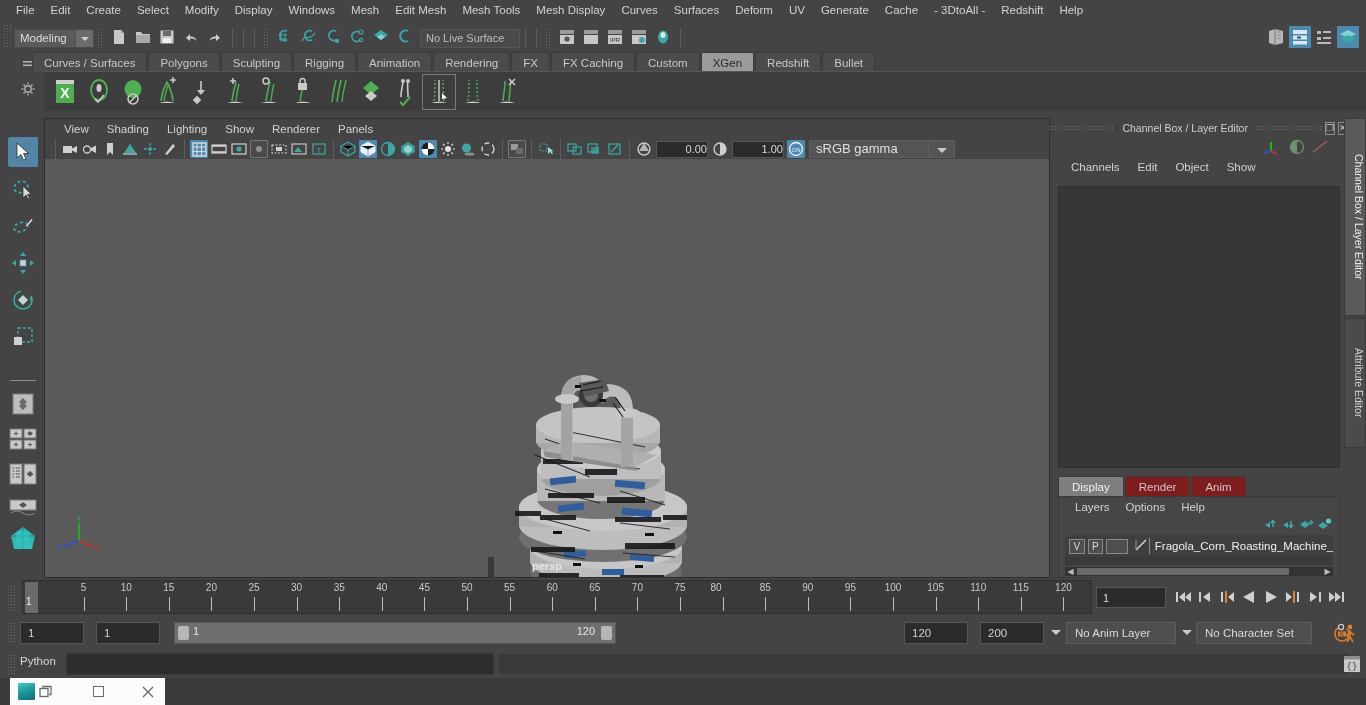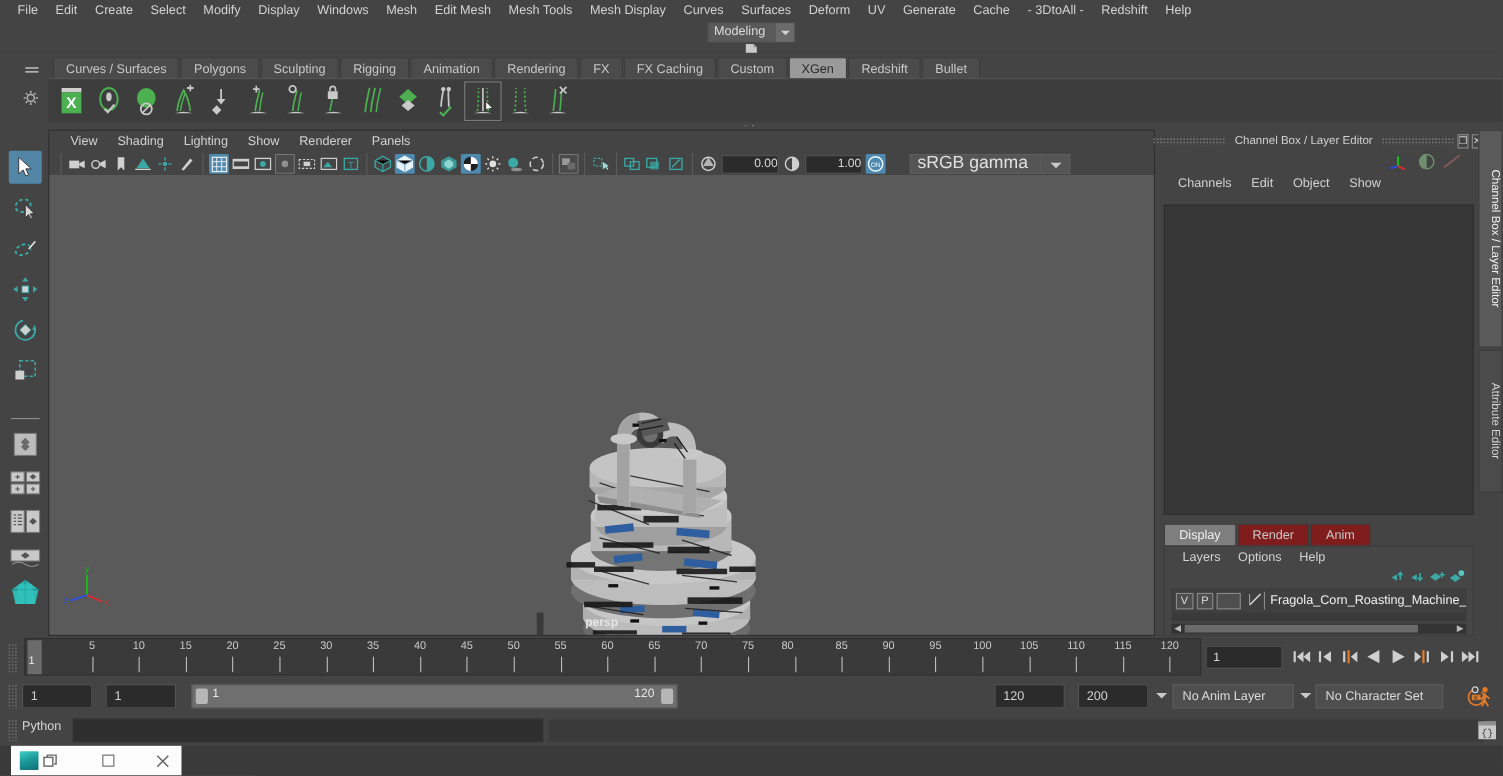--- a/index.html
+++ b/index.html
@@ -18,21 +18,21 @@
     background:#444444; display:flex; align-items:center; padding-left:8px;
   }
   .menubar .mi{
     padding:0 8px; height:20px; line-height:20px; color:#d2d2d2; font-size:11.5px;
     white-space:nowrap; cursor:default;
   }
 
   
   .statusline{
     position:absolute; left:0; top:20px; width:1366px; height:28px;
-    background:#444444; display:flex; align-items:center;flex-direction:column;
+    background:#444444; display:flex; align-items:flex-end;
   }
   .gripv{
     width:9px; height:24px; margin:0 2px 0 3px;
     background-image:radial-gradient(#6d6d6d 40%, transparent 41%);
     background-size:3px 3px; opacity:.85;
   }
   .menuset{
     width:80px; height:19px; background:#5a5a5a; border:1px solid #4a4a4a;
     color:#dcdcdc; font-size:11.5px; line-height:17px; padding-left:5px; position:relative;
   }
@@ -54,21 +54,21 @@
   .sbtn svg{ display:block; }
   .livefield{
     width:100px; height:19px; background:#4a4a4a; border:1px solid #565656;
     color:#bdbdbd; font-size:11px; line-height:17px; padding-left:5px; margin-left:3px;
   }
 
   
   .shelfwrap{ position:absolute; left:0; top:48px; width:1366px; height:66px; background:#444; }
   .shelf-lefticons{ position:absolute; left:16px; top:0; width:28px; height:66px; }
   .shelf-lefticons .li{ position:absolute; left:4px; width:18px; height:18px; }
-  .shelftabs{ position:absolute; left:48px; top:2px; height:22px; display:flex; align-items:flex-end; }
+  .shelftabs{ position:absolute; left:32px; top:2px; height:22px; display:flex; align-items:flex-end; }
   .stab{
     height:20px; line-height:20px; padding:0 11px; font-size:11.5px; color:#c8c8c8;
     background:#4b4b4b; border:1px solid #3b3b3b; border-bottom:none; margin-right:1px;
     border-radius:2px 2px 0 0; white-space:nowrap;
   }
   .stab.active{ background:#9a9a9a; color:#2a2a2a; }
   .shelfbar{
     position:absolute; left:44px; top:23px; width:1322px; height:40px;
     background:#3d3d3d; border-top:1px solid #555; display:flex; align-items:center; padding-left:4px;
   }
@@ -88,21 +88,21 @@
     background:#3c3c3c; border:1px solid #2e2e2e; }
   .vmenu{ height:20px; display:flex; align-items:center; padding-left:10px; background:#444; }
   .vmenu .mi{ padding:0 9px; font-size:11.5px; color:#d2d2d2; line-height:20px; }
   .vtools{ height:20px; display:flex; align-items:center; padding-left:6px; background:#444; }
   .vb{ width:18px; height:18px; margin:0 1px; display:flex; align-items:center; justify-content:center; border-radius:1px;}
   .vb.on{ background:#4e8ab0; }
   .vb.framed{ border:1px solid #777; background:#4a4a4a; }
   .numfield{ width:52px; height:17px; background:#2b2b2b; border:1px solid #555; color:#d8d8d8;
     font-size:11px; line-height:15px; text-align:right; margin:0 2px; }
   .gammafield{ width:120px; height:18px; background:#555; border:1px solid #5e5e5e;
-    color:#e0e0e0; font-size:16px; line-height:16px; padding-left:6px; margin-left:21px; }
+    color:#e0e0e0; font-size:13px; line-height:16px; padding-left:6px; margin-left:3px; }
   .gammaarrow{ width:26px; height:18px; background:#555; border:1px solid #5e5e5e;
     border-left:none; position:relative; }
   .gammaarrow:after{ content:""; position:absolute; left:8px; top:7px;
     border-left:5px solid transparent; border-right:5px solid transparent; border-top:5px solid #c9c9c9;}
   .viewport{ position:absolute; left:0; top:40px; width:1004px; height:418px; background:#5a5a5a;
     overflow:hidden; }
   .persp-label{ position:absolute; bottom:5px; left:0; width:100%; text-align:center;
     font-size:11px; color:#e4e4e4; font-weight:bold; }
   .axisgizmo{ position:absolute; left:10px; bottom:20px; width:56px; height:46px; }
 

